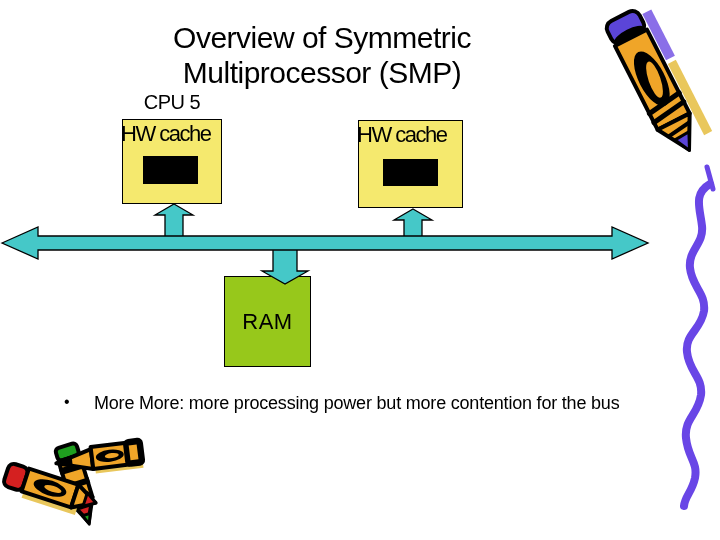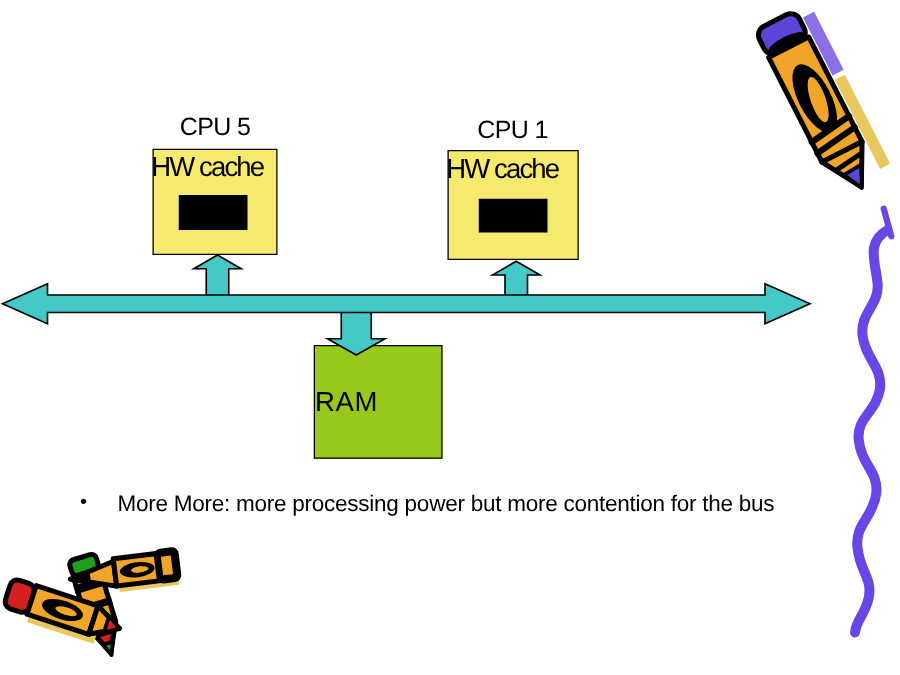--- a/index.html
+++ b/index.html
@@ -26,23 +26,23 @@
   #cpu1-box{left:358px;top:120px;width:105px;height:88px;}
   .cache-label{
     font-size:22px;letter-spacing:-1.5px;white-space:nowrap;
     margin:3px 0 0 -2px;line-height:22px;
   }
   .cache-rect{position:absolute;background:#000;}
   #cpu0-box .cache-rect{left:20px;top:36px;width:55px;height:28px;}
   #cpu1-box .cache-rect{left:24px;top:38px;width:55px;height:27px;}
   
   #ram-box{
-    position:absolute;left:251px;top:276px;width:103px;height:91px;
+    position:absolute;left:224px;top:276px;width:87px;height:91px;
     background:var(--ram-green,#97C81B);border:1.5px solid #000;box-sizing:border-box;
-    display:flex;align-items:center;justify-content:flex-start;
+    display:flex;align-items:center;justify-content:center;
     font-size:22px;letter-spacing:0.5px;
   }
   
   #bullet-row{position:absolute;left:64px;top:391px;width:575px;font-size:18px;line-height:24px;}
   #bullet-marker{position:absolute;left:0;top:-1px;font-size:16px;}
   #bullet-text{display:block;margin-left:30px;width:535px;letter-spacing:-0.2px;}
   
   #overlay{position:absolute;left:0;top:0;width:720px;height:540px;pointer-events:none;}
   .teal{fill:var(--bus-teal,#45C8C8);stroke:#000;stroke-width:1.3;stroke-linejoin:miter;}
   .squiggle{fill:none;stroke:var(--squiggle-purple,#6946E6);stroke-width:8;stroke-linecap:round;}
@@ -57,25 +57,25 @@
   .ol3{stroke:#000;stroke-width:3;stroke-linejoin:round;}
   .blk5{stroke:#000;stroke-width:5;stroke-linecap:round;fill:none;}
   .blk4{stroke:#000;stroke-width:4;stroke-linecap:round;fill:none;}
 </style>
 </head>
 <body>
 
 <div id="slide">
 
   <div id="title">
-    <br>
+    <span>Overview of Symmetric</span><br>
+    <span>Multiprocessor (SMP)</span>
   </div>
 
   <div class="cpu-label" id="cpu0-label">CPU 5</div>
-  <div class="cpu-label" id="cpu1-label">CPU 1</div>
 
   <div class="cpu-box" id="cpu0-box">
     <div class="cache-label">HW cache</div>
     <div class="cache-rect"></div>
   </div>
   <div class="cpu-box" id="cpu1-box">
     <div class="cache-label">HW cache</div>
     <div class="cache-rect"></div>
   </div>
 

